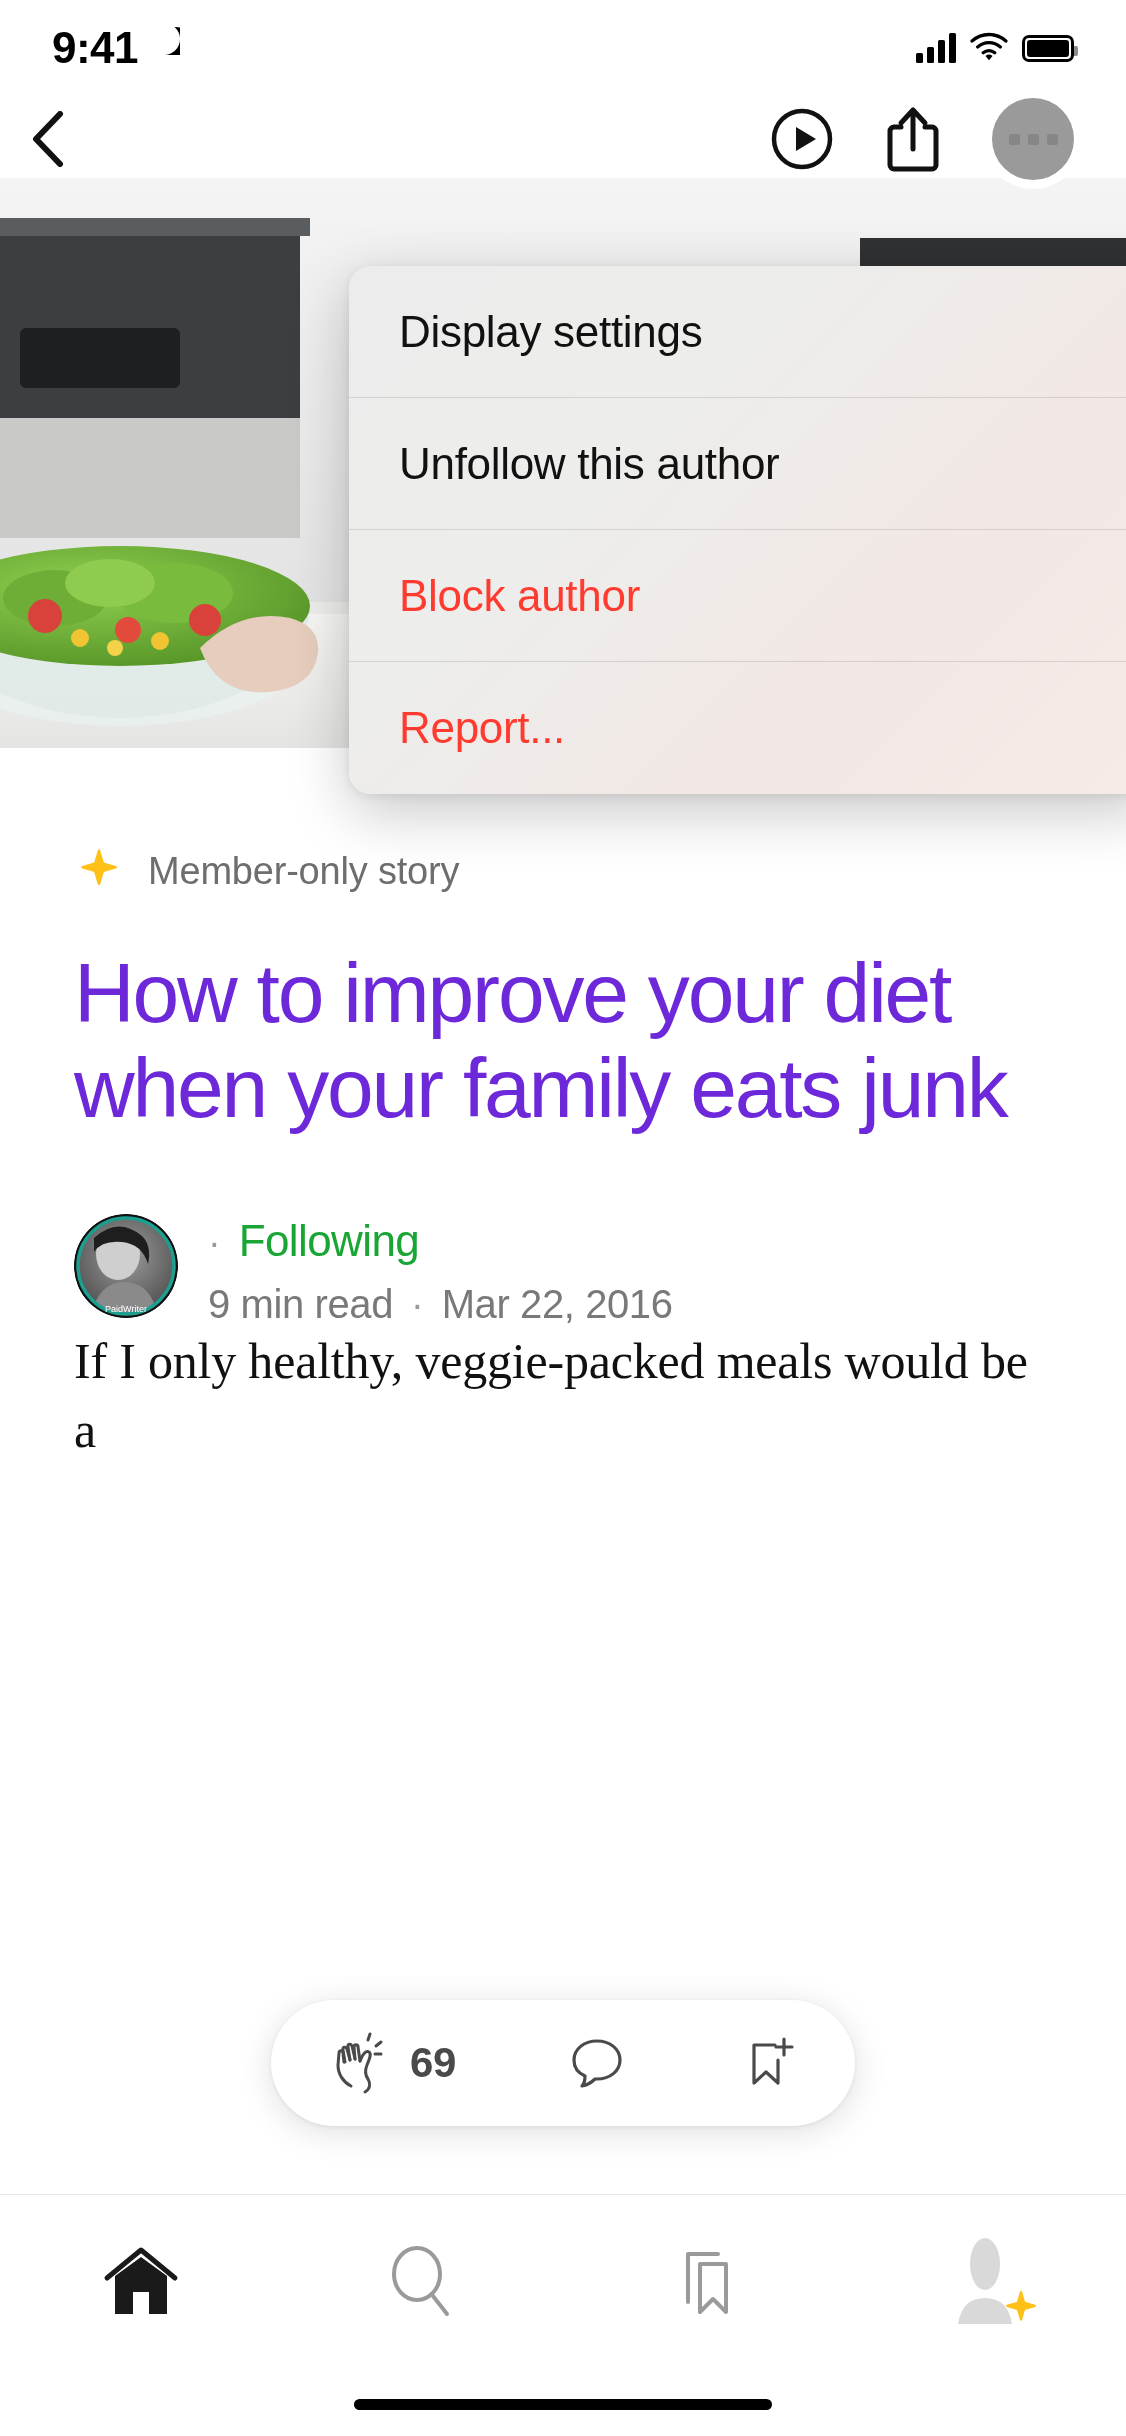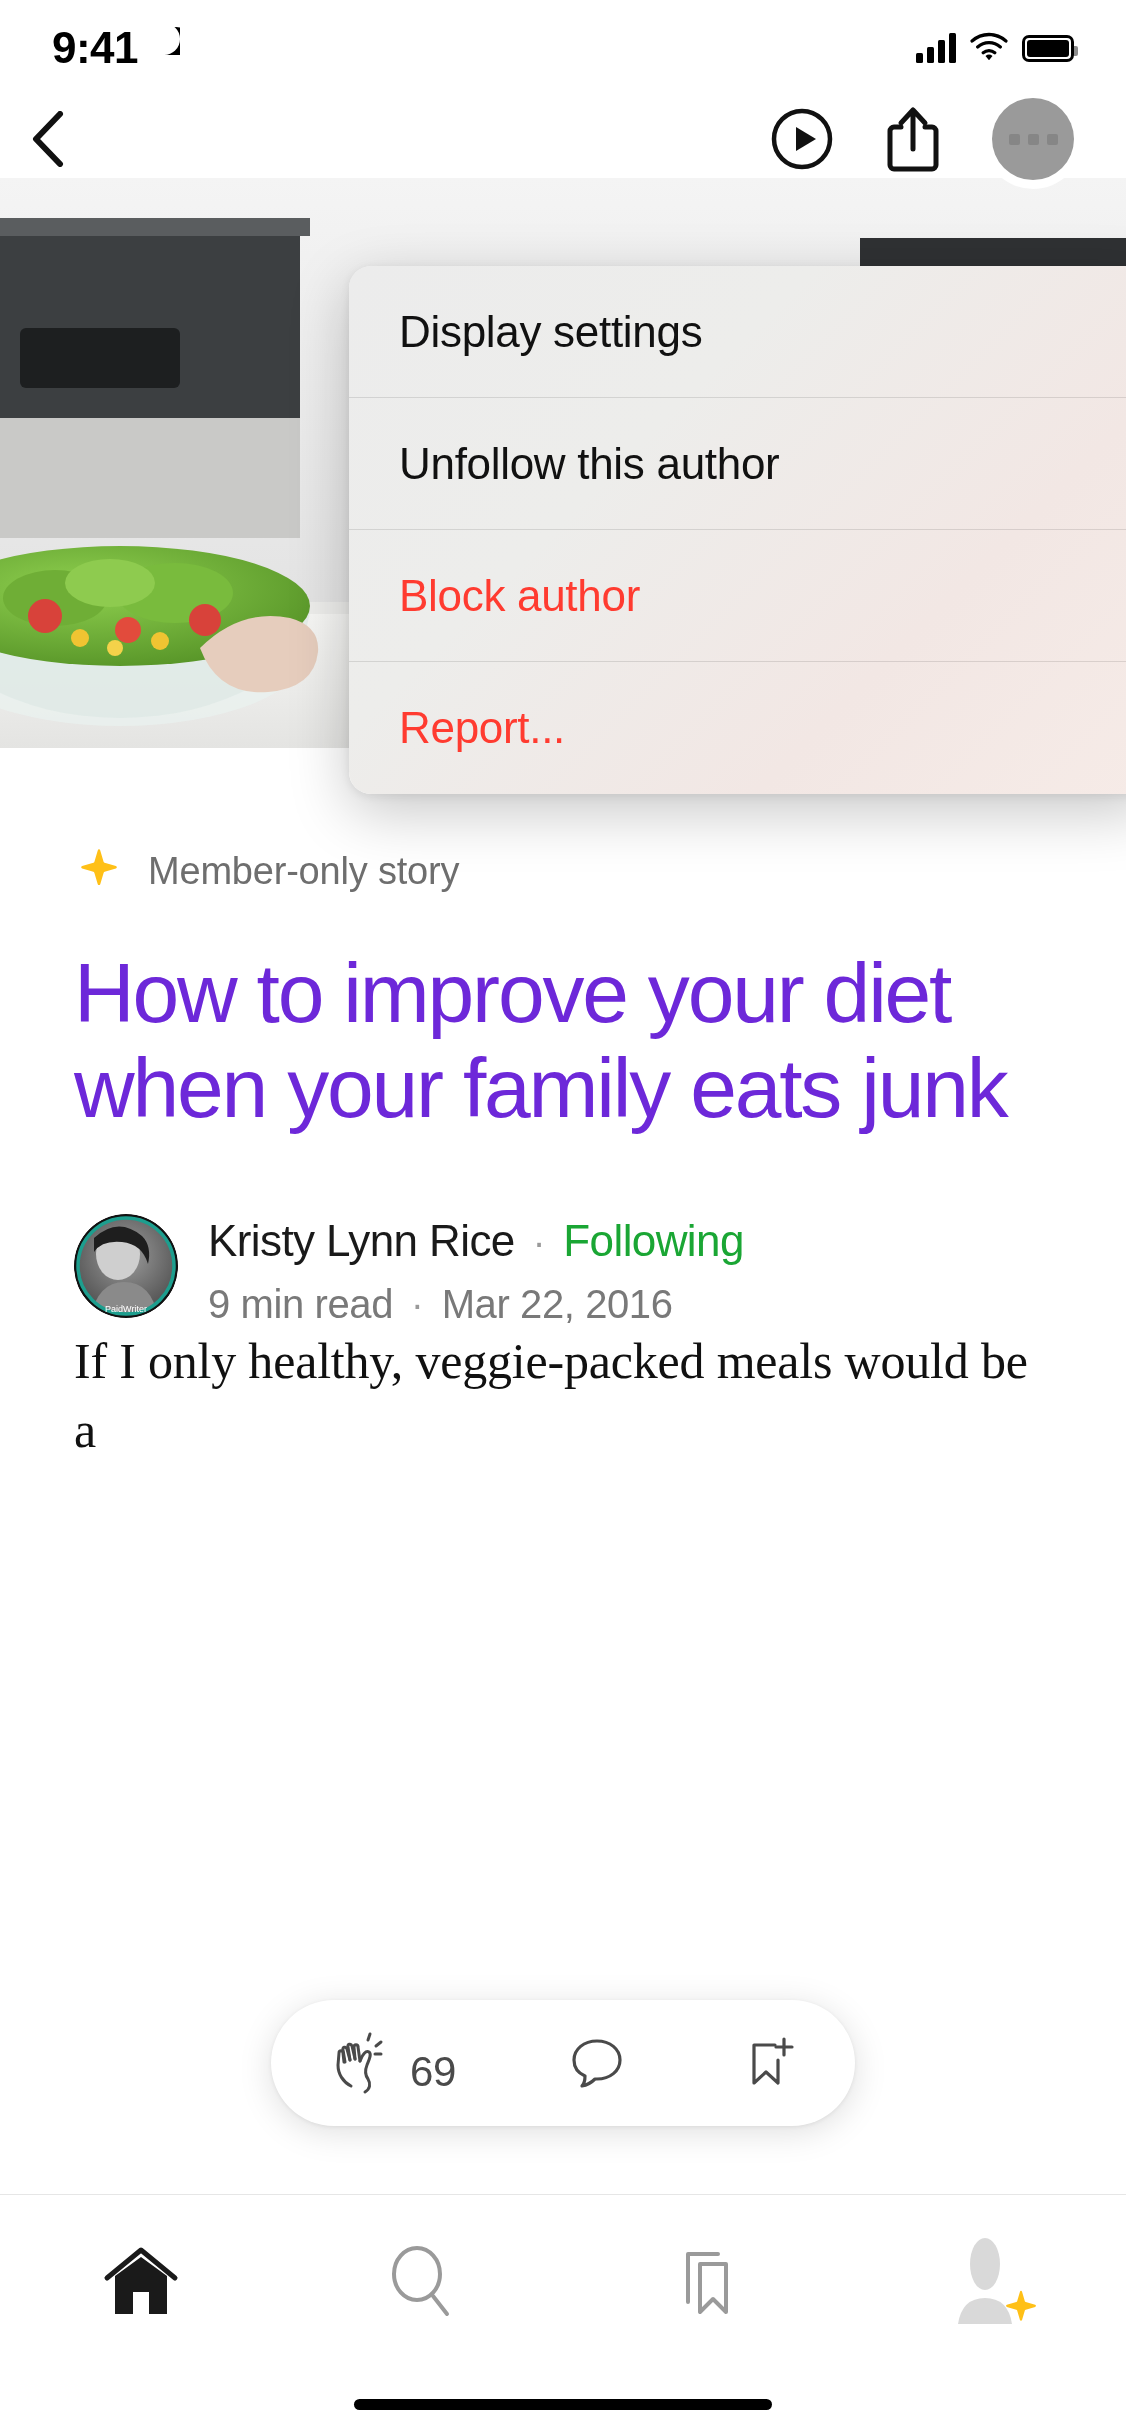--- a/index.html
+++ b/index.html
@@ -126,21 +126,21 @@
     letter-spacing:-0.2px;
   }
 
   
   .action-pill{
     position:absolute; top:2000px; left:271px; width:584px; height:126px;
     background:#fff; border-radius:63px; z-index:30;
     display:flex; align-items:center; justify-content:space-around;
     box-shadow:0 6px 34px rgba(0,0,0,.13), 0 1px 4px rgba(0,0,0,.07);
   }
-  .pill-group{ display:flex; align-items:flex-end; gap:18px; }
+  .pill-group{ display:flex; align-items:center; gap:18px;font-weight:bold; }
   .clap-count{ font-size:42px; color:#4a4a4a; letter-spacing:-0.5px; }
 
   
   .tabbar{
     position:absolute; bottom:0; left:0; width:1126px; height:242px;
     background:#fff; border-top:1.5px solid #e6e6e6; z-index:50;
   }
   .tabs{
     display:flex; align-items:center; height:172px;
   }
@@ -307,21 +307,20 @@
           <path d="M16 104 q8 -36 34 -36 q28 0 34 36z" fill="#8a8a8a"></path>
           <path d="M20 24 q24 -22 48 -2 q10 10 6 28 q-6 -20 -26 -22 q-20 -2 -28 10z" fill="#1e1e1e"></path>
         </g>
         <circle cx="52" cy="52" r="50" fill="none" stroke="#111" stroke-width="4"></circle>
         <circle cx="52" cy="52" r="48" fill="none" stroke="#1d9e8e" stroke-width="3.5"></circle>
         <text x="52" y="98" font-size="9" fill="#fff" text-anchor="middle" font-family="Liberation Sans, sans-serif">PaidWriter</text>
       </svg>
     </div>
     <div class="byline-text">
       <div class="byline-row1">
-        <span class="author-name">Kristy Lynn Rice</span>
         <span class="dot-sep">·</span>
         <span class="following">Following</span>
       </div>
       <div class="byline-row2">
         <span class="meta-txt">9  min read</span>
         <span class="dot-sep">·</span>
         <span class="meta-txt">Mar 22, 2016</span>
       </div>
     </div>
   </div>

